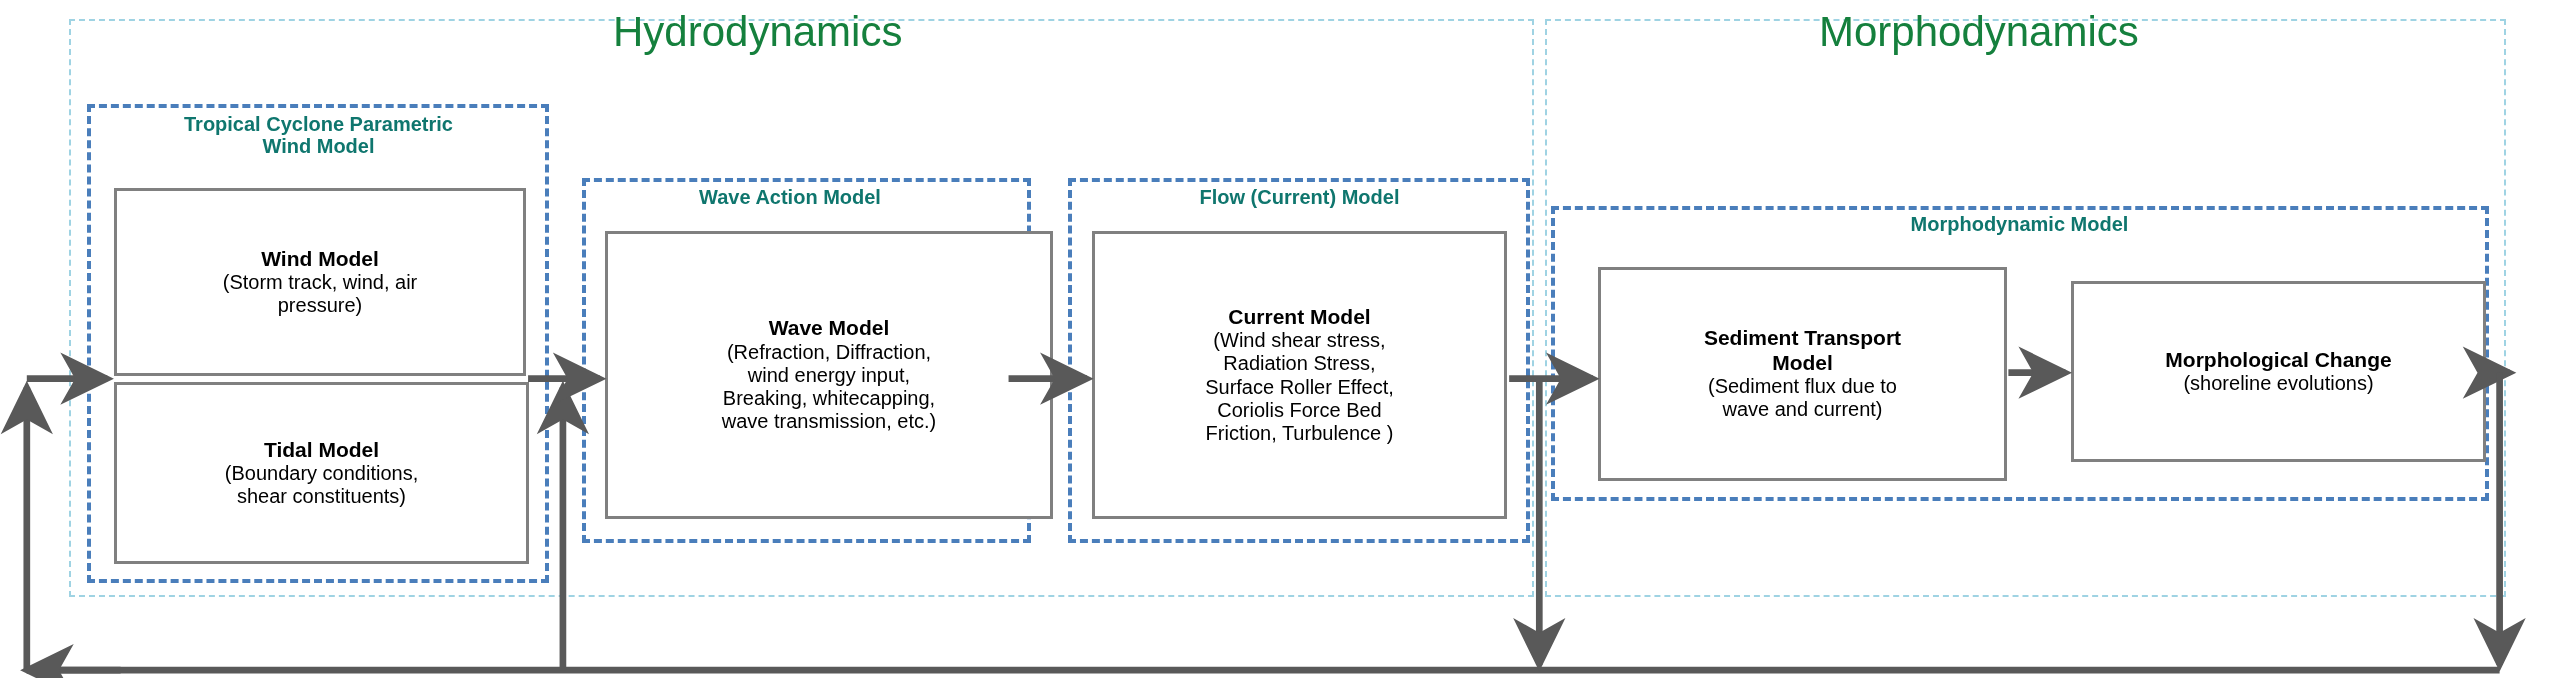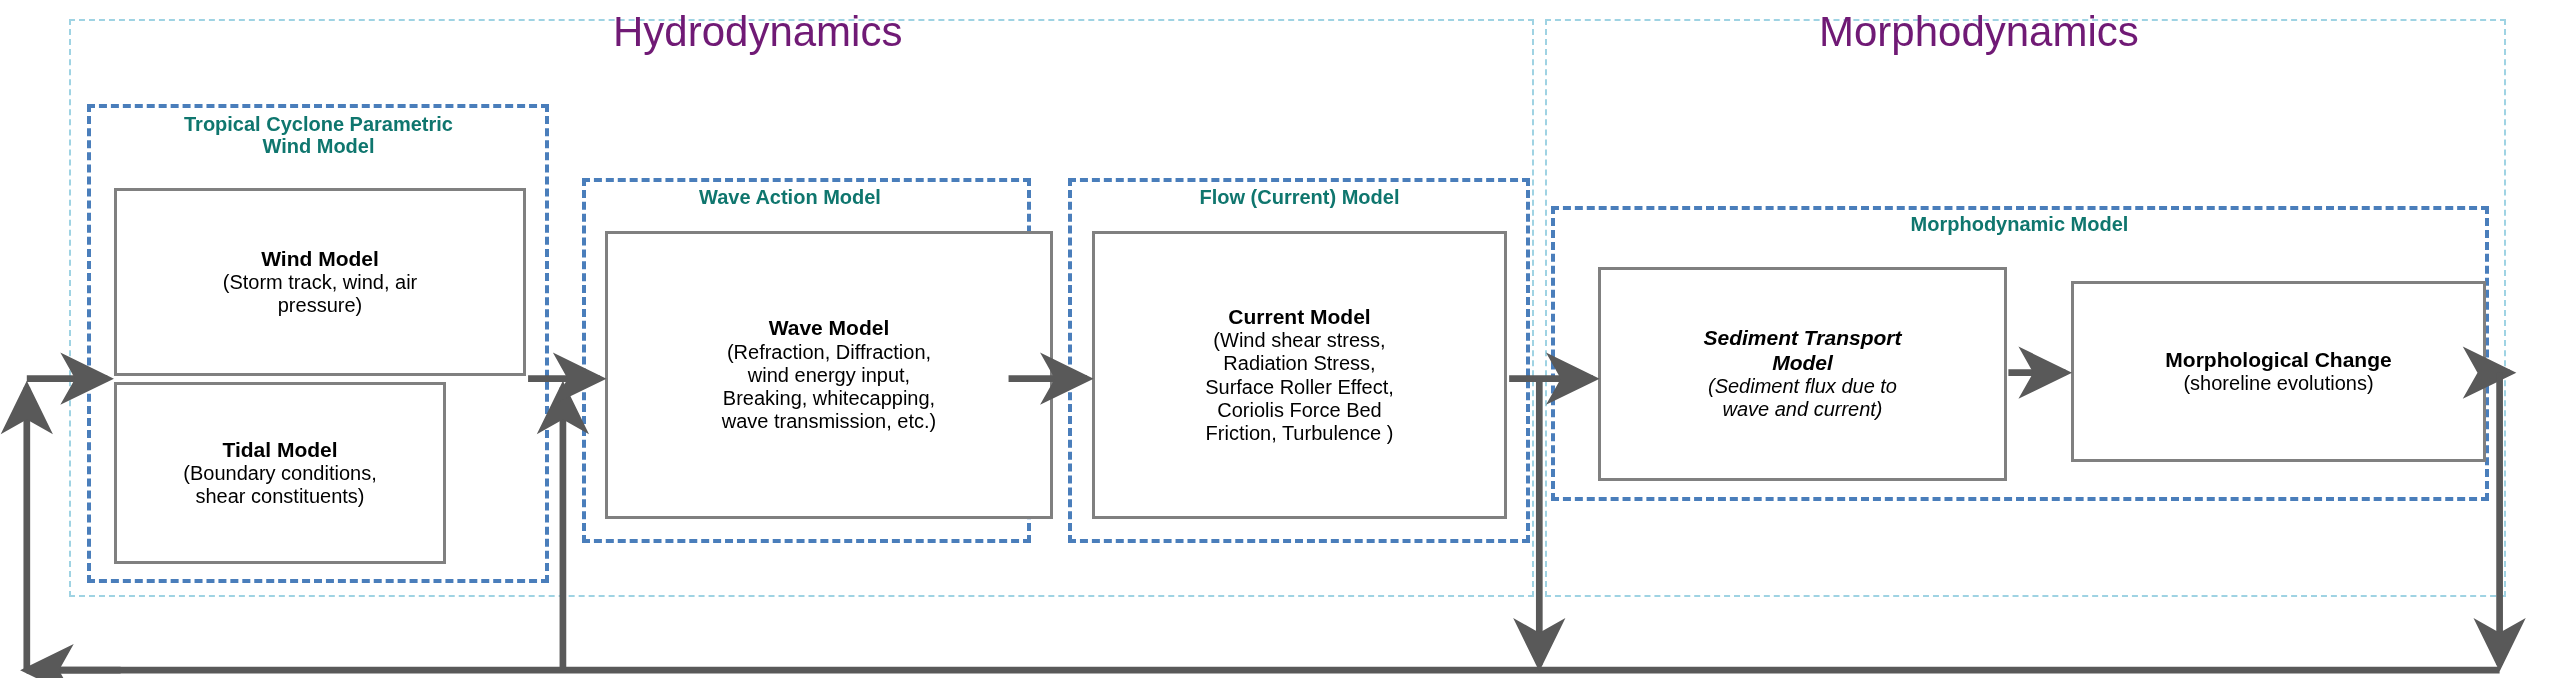--- a/index.html
+++ b/index.html
@@ -18,21 +18,21 @@
     overflow: hidden;
   }
   
   .domain-box {
     position: absolute;
     border: 2px dashed #9fd3e3;
     box-sizing: border-box;
   }
   .domain-title {
     position: absolute;
-    color: #701a75;
+    color: #15803d;
     font-size: 42px;
     font-weight: 400;
     white-space: nowrap;
     letter-spacing: 0px;
   }
   
   .group-box {
     position: absolute;
     border: 4px dashed #4a7ebb;
     box-sizing: border-box;
@@ -99,21 +99,21 @@
 
   <div class="group-title" style="left:94px; top:113px; width:449px;">Tropical Cyclone Parametric
 Wind Model</div>
 
   <div class="model-box" style="left:114px; top:188px; width:412px; height:188px;">
     <div class="mb-title">Wind Model</div>
     <div class="mb-sub">(Storm track, wind, air
 pressure)</div>
   </div>
 
-  <div class="model-box" style="left:114px; top:382px; width:332px; height:182px;">
+  <div class="model-box" style="left:114px; top:382px; width:415px; height:182px;">
     <div class="mb-title">Tidal Model</div>
     <div class="mb-sub">(Boundary conditions,
 shear constituents)</div>
   </div>
 
   <div class="group-box" style="left:582px; top:178px; width:449px; height:365px;"></div>
 
   <div class="group-title" style="left:572px; top:186px; width:436px;">Wave Action Model</div>
 
   <div class="model-box" style="left:605px; top:231px; width:448px; height:288px;">
@@ -134,21 +134,21 @@
 Radiation Stress,
 Surface Roller Effect,
 Coriolis Force Bed
 Friction, Turbulence )</div>
   </div>
 
   <div class="group-box" style="left:1551px; top:206px; width:938px; height:295px;"></div>
 
   <div class="group-title" style="left:1557px; top:213px; width:925px;">Morphodynamic Model</div>
 
-  <div class="model-box" style="left:1598px; top:267px; width:409px; height:214px;font-style:italic;">
+  <div class="model-box" style="left:1598px; top:267px; width:409px; height:214px;">
     <div class="mb-title">Sediment Transport
 Model</div>
     <div class="mb-sub">(Sediment flux due to
 wave and current)</div>
   </div>
 
   <div class="model-box" style="left:2071px; top:281px; width:415px; height:181px;">
     <div class="mb-title">Morphological Change</div>
     <div class="mb-sub">(shoreline evolutions)</div>
   </div>

